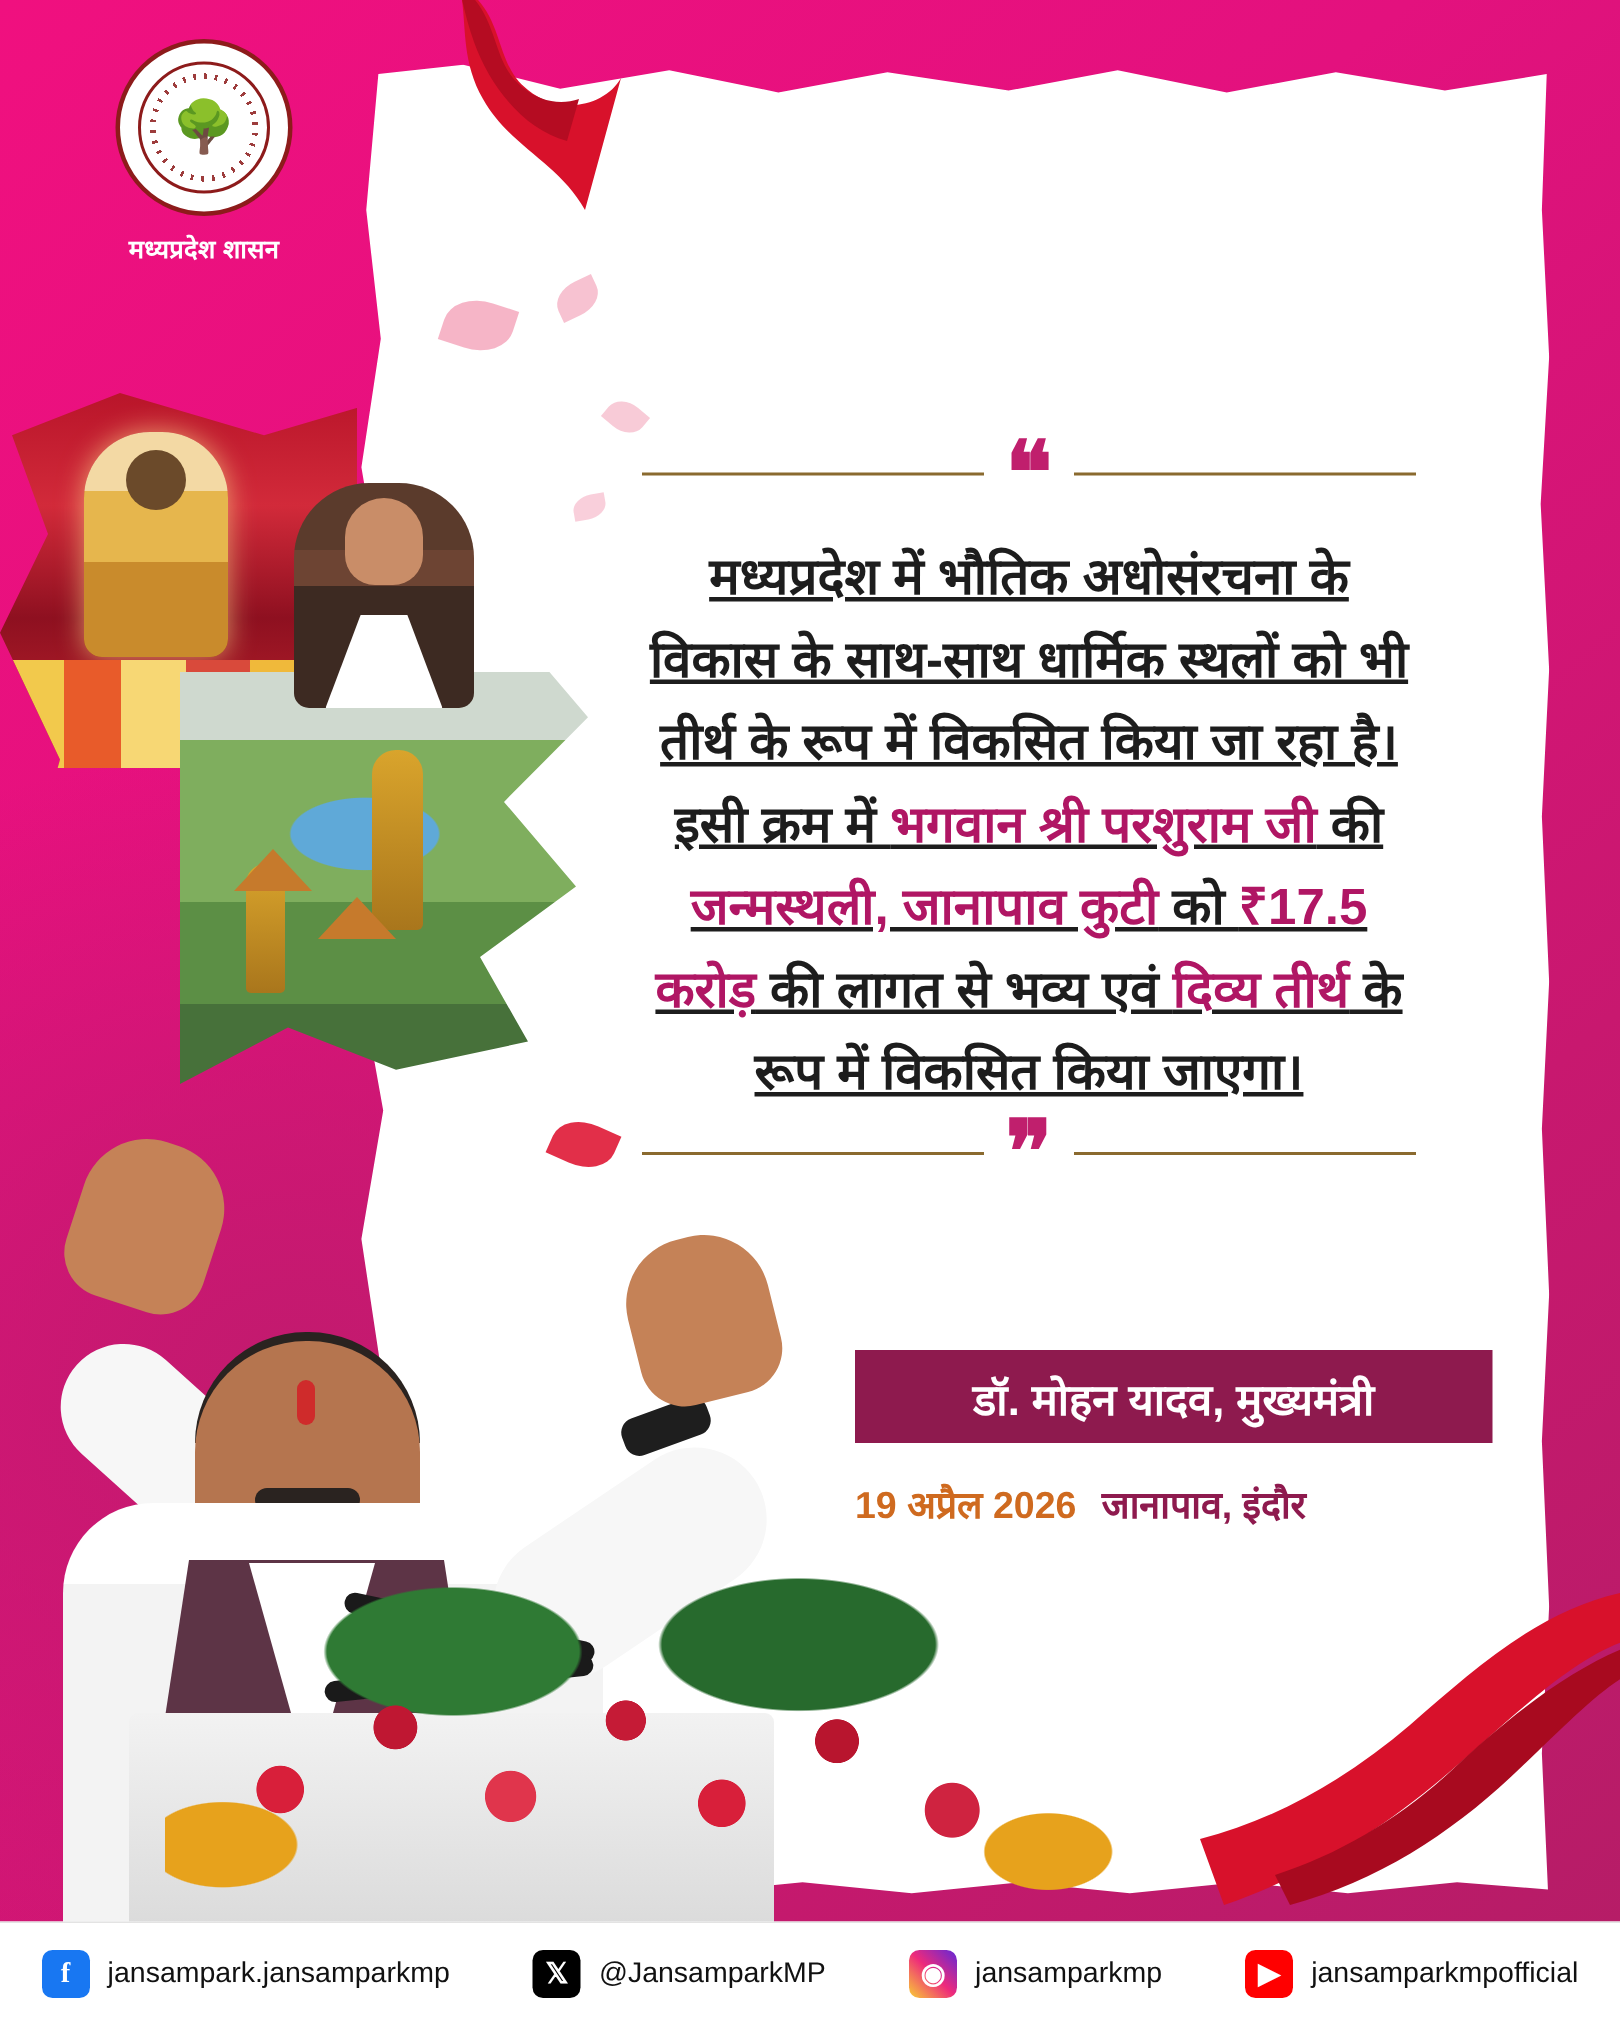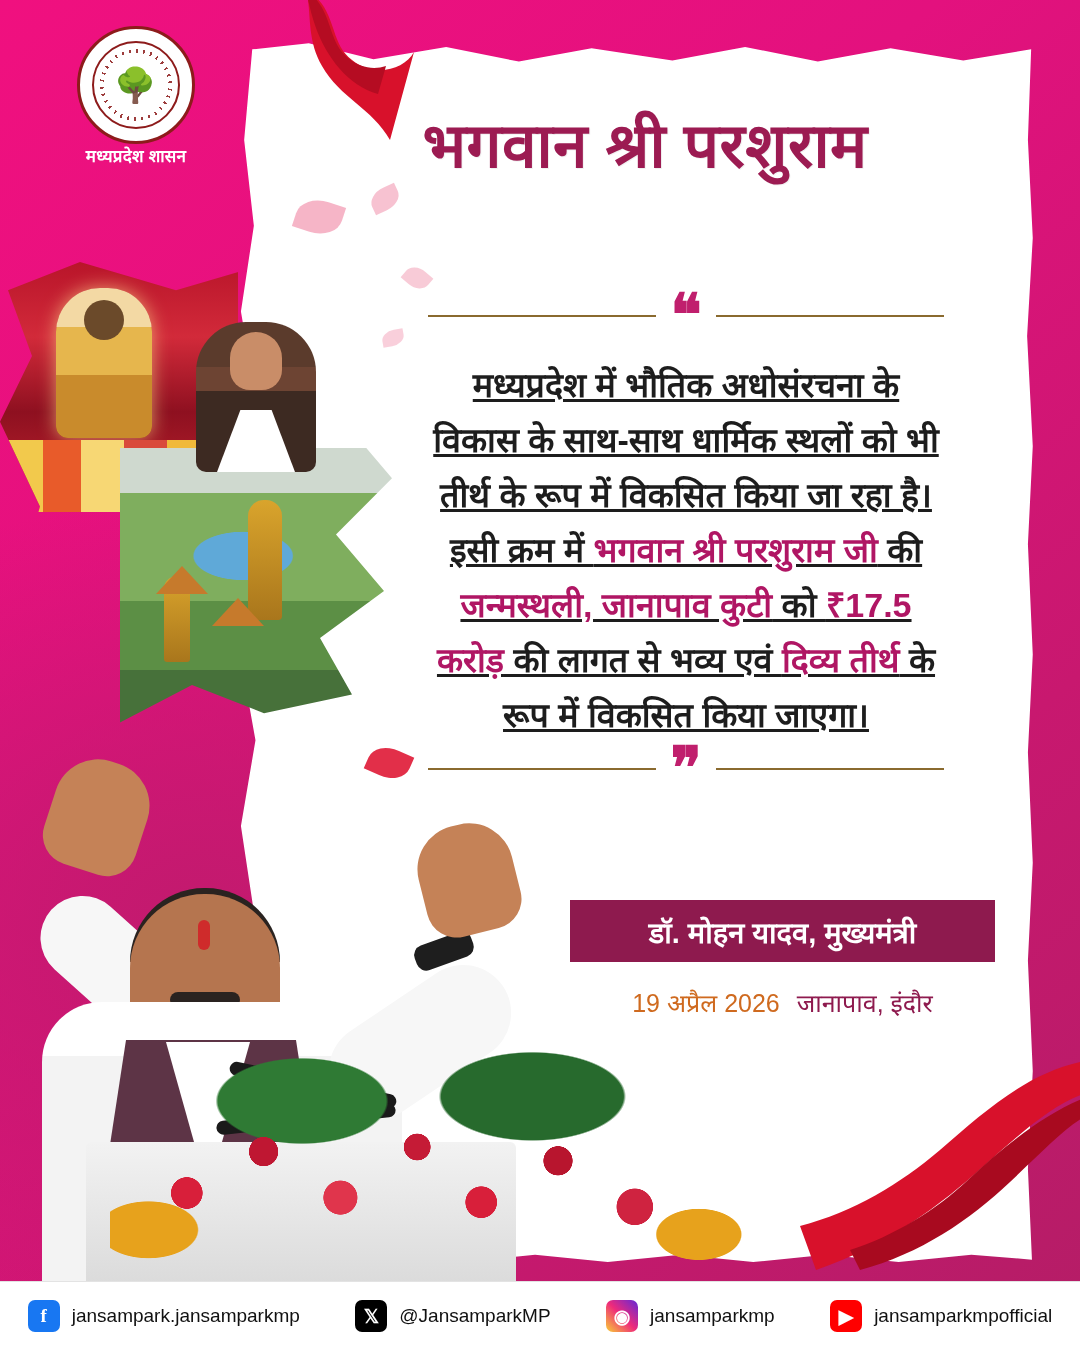--- a/index.html
+++ b/index.html
@@ -95,20 +95,21 @@
     position: absolute;
     inset: 4px;
     border-radius: 50%;
     background:
       repeating-conic-gradient(#8d1b1b 0deg 3deg, rgba(255,255,255,0) 3deg 12deg);
     -webkit-mask: radial-gradient(circle, transparent 0 44%, #000 44% 49%, transparent 49%);
     mask: radial-gradient(circle, transparent 0 44%, #000 44% 49%, transparent 49%);
     opacity: .85;
   }
   .emblem-caption {
+    margin-top: 10px;
     font-size: 17px;
     font-weight: bold;
     color: #ffffff;
     letter-spacing: .2px;
   }
 
   
   .ribbon-top {
     position: absolute;
     left: 286px;
@@ -312,24 +313,24 @@
   .name-plate span {
     color: #ffffff;
     font-size: 29px;
     font-weight: bold;
   }
   .meta-line {
     position: absolute;
     left: 570px;
     top: 985px;
     width: 425px;
-    text-align: center;
+    text-align: left;
     z-index: 9;
     font-size: 25px;
-    font-weight: normal;
+    font-weight: bold;
     color: #cf6a1f;
   }
   .meta-line .place { color: #8e1a4e; margin-left: 10px; }
 
   
   .cm-photo {
     position: absolute;
     left: -10px;
     bottom: 48px;
     width: 700px;
@@ -554,21 +555,20 @@
     <div class="pm-portrait"></div>
   </div>
 
   <div class="petal" style="left:296px; top:200px; width:46px; height:34px; transform:rotate(18deg);"></div>
   <div class="petal" style="left:370px; top:188px; width:30px; height:22px; transform:rotate(-25deg); opacity:.7;"></div>
   <div class="petal" style="left:404px; top:268px; width:26px; height:20px; transform:rotate(40deg); opacity:.6;"></div>
   <div class="petal" style="left:382px; top:330px; width:22px; height:16px; transform:rotate(-10deg); opacity:.55;"></div>
   <div class="petal" style="left:368px; top:748px; width:42px; height:30px; transform:rotate(24deg); background:#e0243f; opacity:.95;"></div>
 
   <div class="headline">
-    <span class="l1">भगवान श्री परशुराम</span>
   </div>
 
   <div class="quote-block">
     <div class="rule-row">
       <div class="rule"></div>
       <div class="qmark">❝</div>
       <div class="rule"></div>
     </div>
 
     <div class="quote-text"><span>मध्यप्रदेश में भौतिक अधोसंरचना के विकास के साथ-साथ धार्मिक स्थलों को भी तीर्थ के रूप में विकसित किया जा रहा है। इसी क्रम में </span><span class="hl">भगवान श्री परशुराम जी</span><span> की </span><span class="hl">जन्मस्थली, जानापाव कुटी</span><span> को </span><span class="hl">₹17.5 करोड़</span><span> की लागत से भव्य एवं </span><span class="hl">दिव्य तीर्थ</span><span> के रूप में विकसित किया जाएगा।</span></div>

